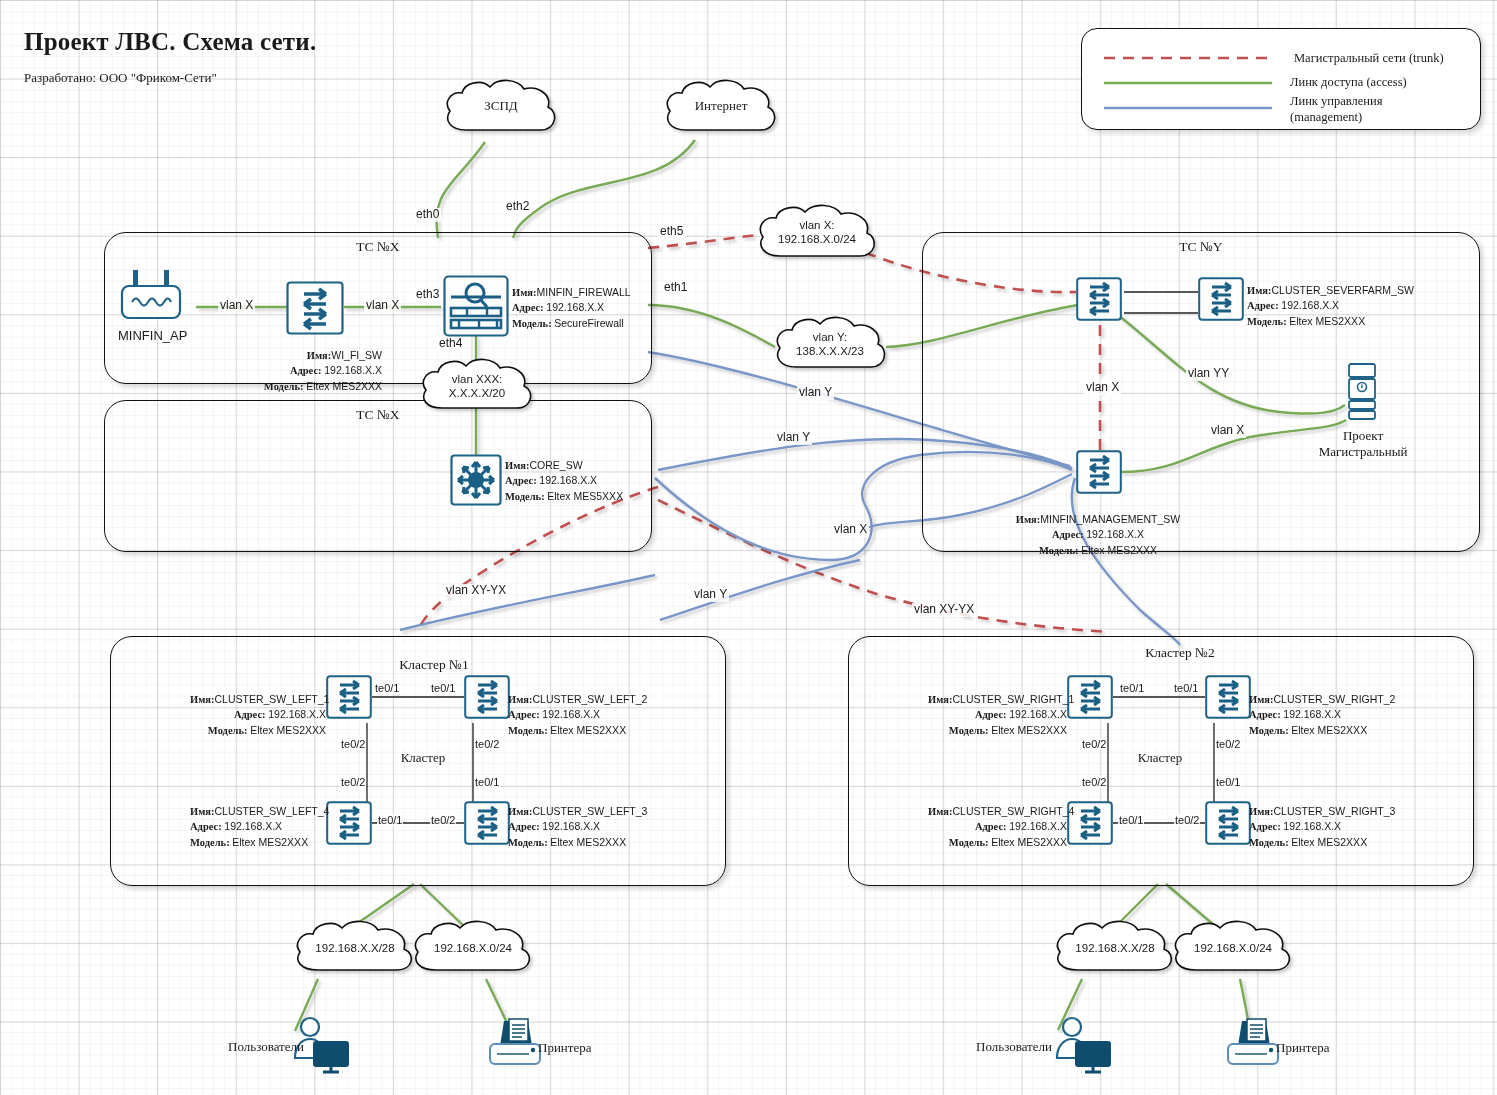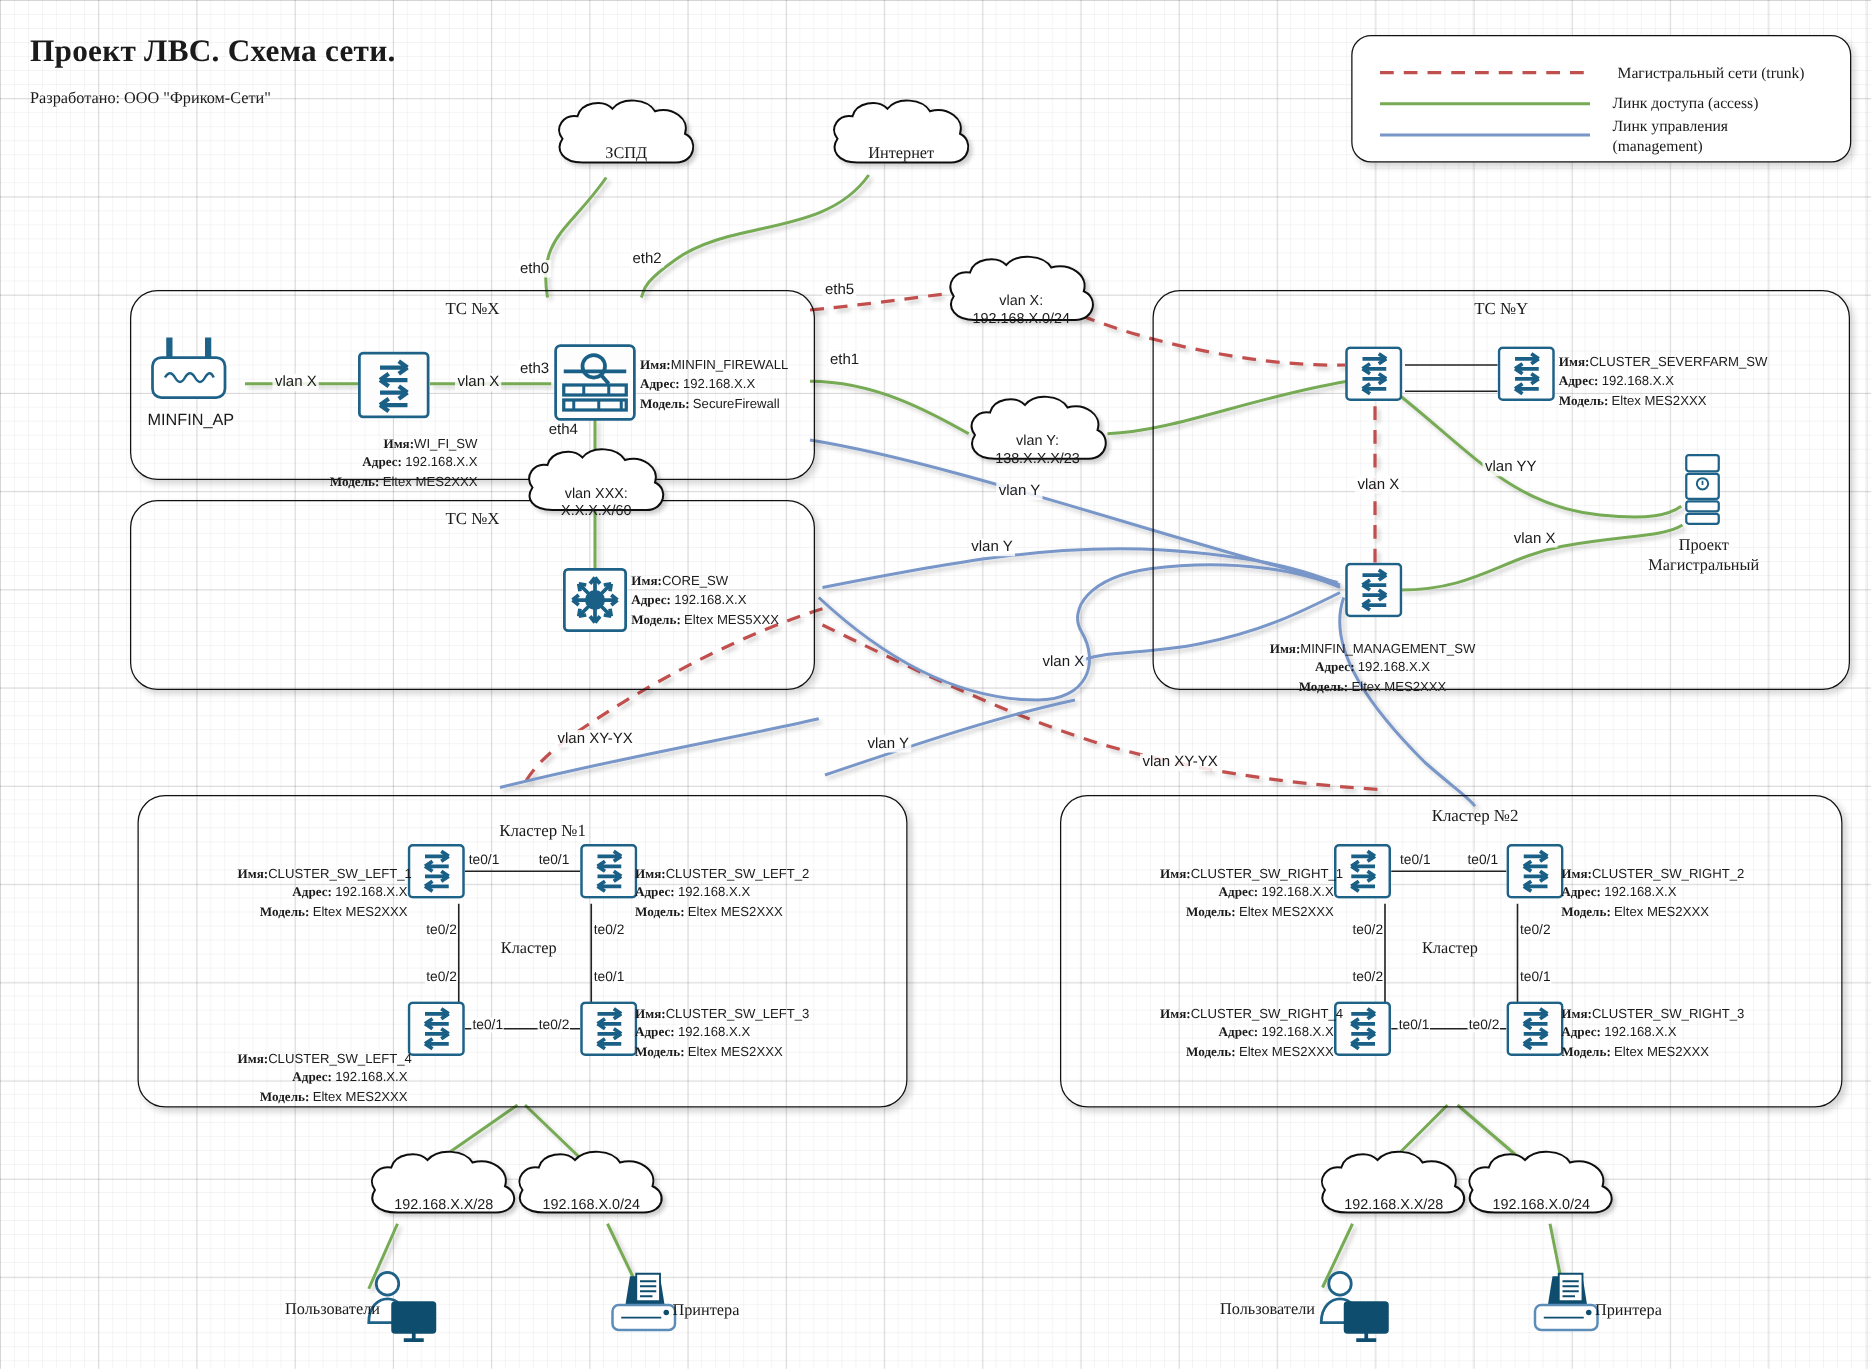--- a/index.html
+++ b/index.html
@@ -15,21 +15,21 @@
     font-family:"Liberation Sans", sans-serif;
     color:#1a1a1a;
   }
   #svg-layer{position:absolute;left:0;top:0;width:1497px;height:1095px;}
   .abs{position:absolute;}
   .title{font-family:"Liberation Serif", serif;font-weight:bold;font-size:25px;letter-spacing:.2px;}
   .subtitle{font-family:"Liberation Serif", serif;font-size:13px;}
   .box-title{font-family:"Liberation Serif", serif;font-size:13.5px;text-align:center;width:100%;}
   .lbl{font-size:12px;white-space:nowrap;background:rgba(255,255,255,.85);padding:0 2px;line-height:1.15;}
   .lbl-s{font-size:11px;white-space:nowrap;background:rgba(255,255,255,.85);padding:0 1px;}
-  .cloudtxt{font-size:11.5px;text-align:center;line-height:1.25;white-space:nowrap;margin-top:16px;}
+  .cloudtxt{font-size:11.5px;text-align:center;line-height:1.25;white-space:nowrap;}
   .cloudtxt.serif{font-family:"Liberation Serif", serif;font-size:13px;}
   .devinfo{font-size:10.5px;line-height:1.38;white-space:nowrap;}
   .devinfo b{font-family:"Liberation Serif", serif;font-weight:bold;}
   .devname{font-size:10.5px;white-space:nowrap;}
   .caption{font-family:"Liberation Serif", serif;font-size:13px;text-align:center;line-height:1.2;}
   .legend-txt{font-family:"Liberation Serif", serif;font-size:12.5px;line-height:1.25;}
   .rbox{position:absolute;border:1.6px solid #111;border-radius:22px;background:transparent;
         box-shadow:3px 3px 5px rgba(0,0,0,0.16);}
   .legend-box{position:absolute;border:1.6px solid #111;border-radius:16px;background:#fff;
         box-shadow:3px 3px 5px rgba(0,0,0,0.16);}
@@ -202,21 +202,21 @@
     <div>138.X.X.X/23</div>
   </div>
 </div>
 
 <div class="abs" style="left:416px;top:358px;width:122px;height:64px;">
   <svg width="122" height="64" viewBox="0 0 122 64">
     <path filter="url(#softshadow)" d="M26,50 C10,50 4,41 10,32 C3,23 11,12 22,14 C25,3 42,0 50,8 C58,-2 78,0 84,10 C98,6 112,16 108,28 C119,33 116,50 101,50 Z" fill="#fff" stroke="#111" stroke-width="1.6"></path>
   </svg>
   <div class="abs cloudtxt" style="left:0;top:14px;width:122px;">
     <div>vlan XXX:</div>
-    <div>X.X.X.X/60</div>
+    <div>X.X.X.X/20</div>
   </div>
 </div>
 
 <div class="abs" style="left:290px;top:920px;width:130px;height:64px;">
   <svg width="130" height="64" viewBox="0 0 130 64">
     <path filter="url(#softshadow)" d="M28,50 C11,50 4,41 10,32 C3,23 12,12 23,14 C26,3 44,0 52,8 C61,-2 82,0 88,10 C103,6 118,16 114,29 C126,34 123,50 107,50 Z" fill="#fff" stroke="#111" stroke-width="1.6"></path>
   </svg>
   <div class="abs cloudtxt" style="left:0;top:21px;width:130px;">192.168.X.X/28</div>
 </div>
 <div class="abs" style="left:408px;top:920px;width:130px;height:64px;">
@@ -390,21 +390,21 @@
 
 <div class="abs" style="left:326px;top:801px;width:46px;height:44px;">
   <svg width="46" height="44" viewBox="0 0 46 44">
     <rect x="1.2" y="1.2" width="43.6" height="41.6" rx="3" fill="#fdfdfd" stroke="#1f6288" stroke-width="2"></rect>
     <path d="M14,10 H33 M33,10 l-6,-4 M33,10 l-6,4" stroke="#1a5f86" stroke-width="3" fill="none"></path>
     <path d="M33,18 H14 M14,18 l6,-4 M14,18 l6,4" stroke="#1a5f86" stroke-width="3" fill="none"></path>
     <path d="M14,26 H33 M33,26 l-6,-4 M33,26 l-6,4" stroke="#1a5f86" stroke-width="3" fill="none"></path>
     <path d="M33,34 H14 M14,34 l6,-4 M14,34 l6,4" stroke="#1a5f86" stroke-width="3" fill="none"></path>
   </svg>
 </div>
-<div class="abs devinfo" style="left:190px;top:804px;text-align:right;width:136px;margin-top:36px;">
+<div class="abs devinfo" style="left:190px;top:804px;width:136px;">
   <div><b>Имя:</b><span>CLUSTER_SW_LEFT_4</span></div>
   <div><b>Адрес: </b><span>192.168.X.X</span></div>
   <div><b>Модель: </b><span>Eltex MES2XXX</span></div>
 </div>
 
 <div class="abs" style="left:464px;top:801px;width:46px;height:44px;">
   <svg width="46" height="44" viewBox="0 0 46 44">
     <rect x="1.2" y="1.2" width="43.6" height="41.6" rx="3" fill="#fdfdfd" stroke="#1f6288" stroke-width="2"></rect>
     <path d="M14,10 H33 M33,10 l-6,-4 M33,10 l-6,4" stroke="#1a5f86" stroke-width="3" fill="none"></path>
     <path d="M33,18 H14 M14,18 l6,-4 M14,18 l6,4" stroke="#1a5f86" stroke-width="3" fill="none"></path>

